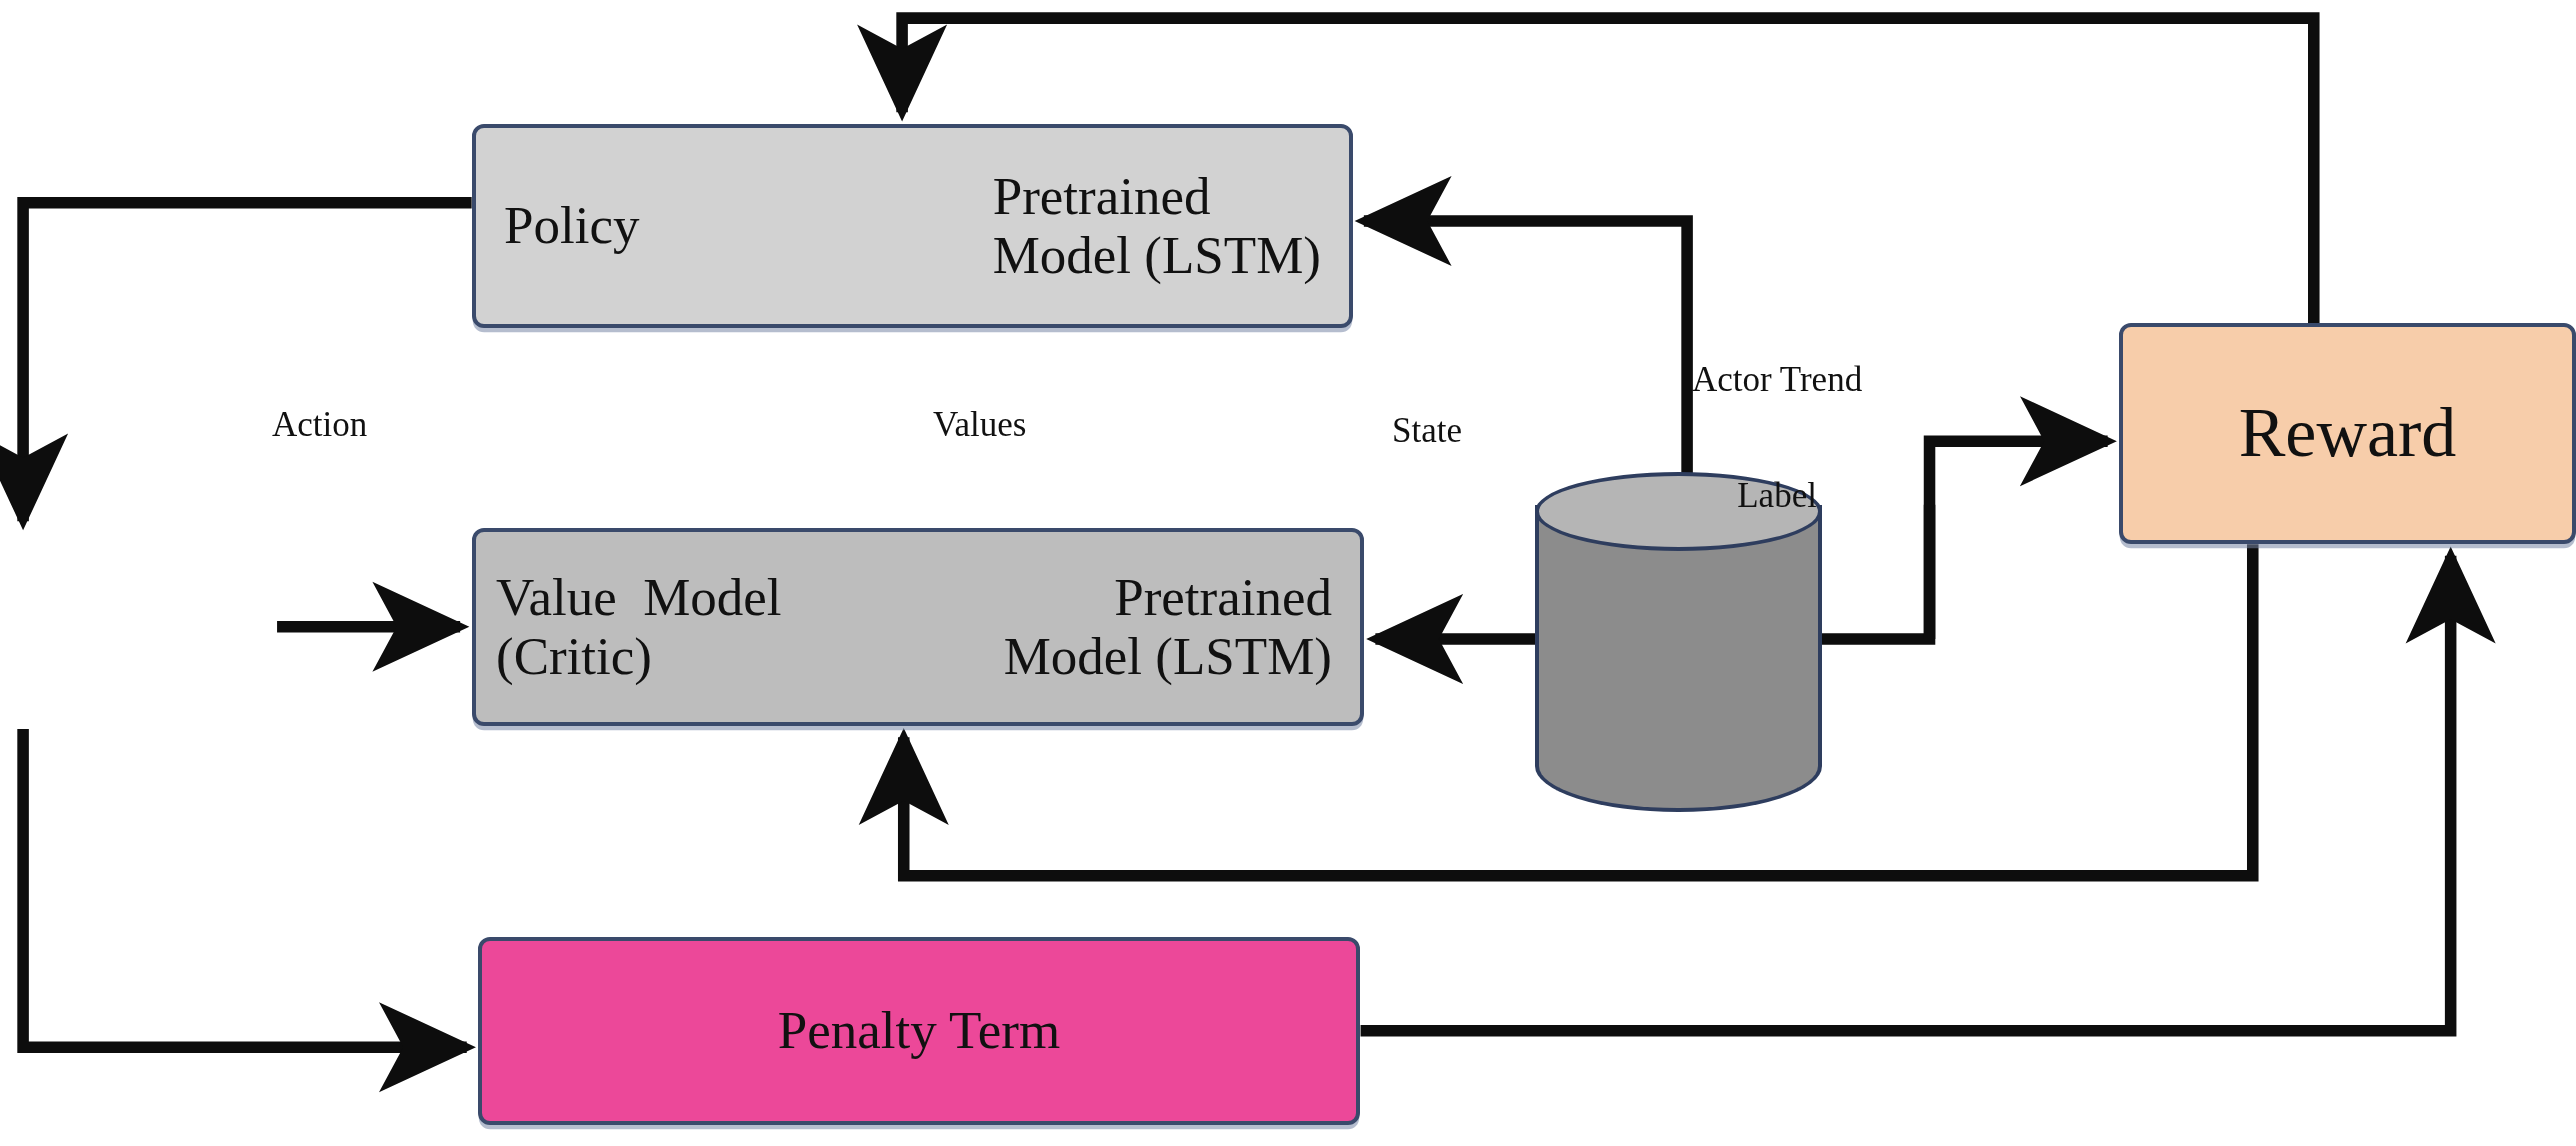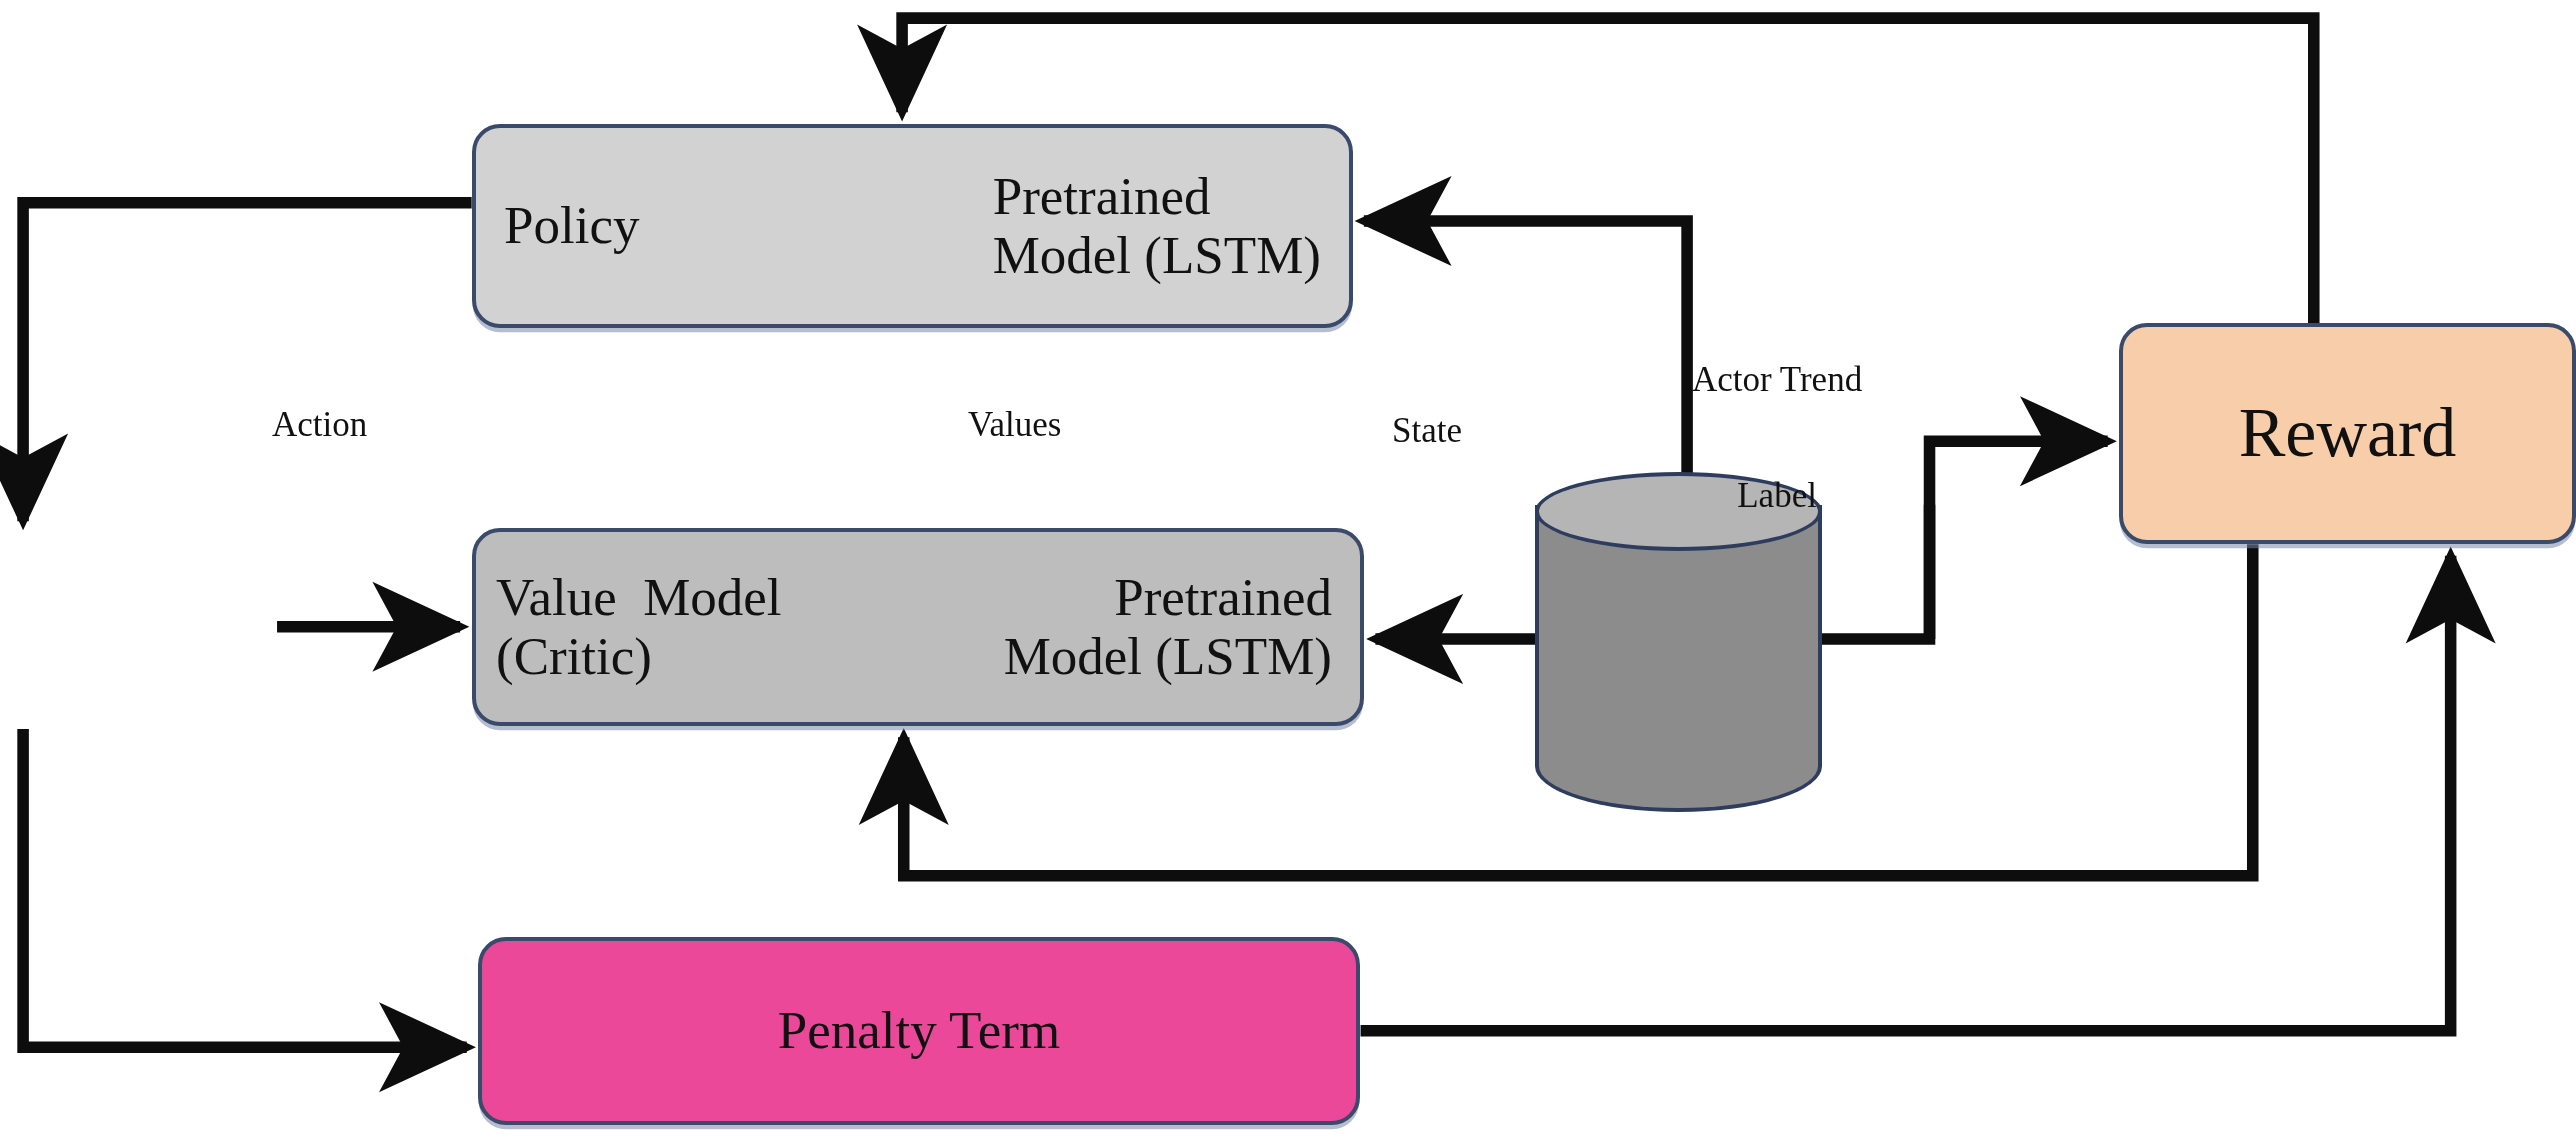--- a/index.html
+++ b/index.html
@@ -23,21 +23,21 @@
     left: 0;
     top: 0;
     width: 2576px;
     height: 1147px;
     pointer-events: none;
   }
   .node {
     position: absolute;
     box-sizing: border-box;
     border: 4.1px solid #3a4a6b;
-    border-radius: 28px;
+    border-radius: 12px;
     display: flex;
     align-items: center;
     justify-content: center;
     color: #111111;
     line-height: 1.12;
     text-align: center;
     box-shadow: 0 5px 0 -0.8px rgba(120,135,165,0.55);
   }
   .node-two-col {
     display: flex;
@@ -127,21 +127,21 @@
 
   .edge-label {
     position: absolute;
     color: #111111;
     font-size: 35px;
     line-height: 1.1;
     white-space: pre;
     text-align: center;
   }
   #label-action  { left: 272px;  top: 406px; }
-  #label-values  { left: 968px; top: 406px; }
+  #label-values  { left: 933px; top: 406px; }
   #label-state   { left: 1392px; top: 412px; }
   #label-trend   { left: 1692px; top: 284px; text-align: center; }
 </style>
 </head>
 <body>
 
 <div id="diagram-root">
 
   <svg id="edges-layer" viewBox="0 0 3124 1391" width="2576" height="2576" preserveAspectRatio="none" style="width:2576px;height:1147px;">
     <defs>

